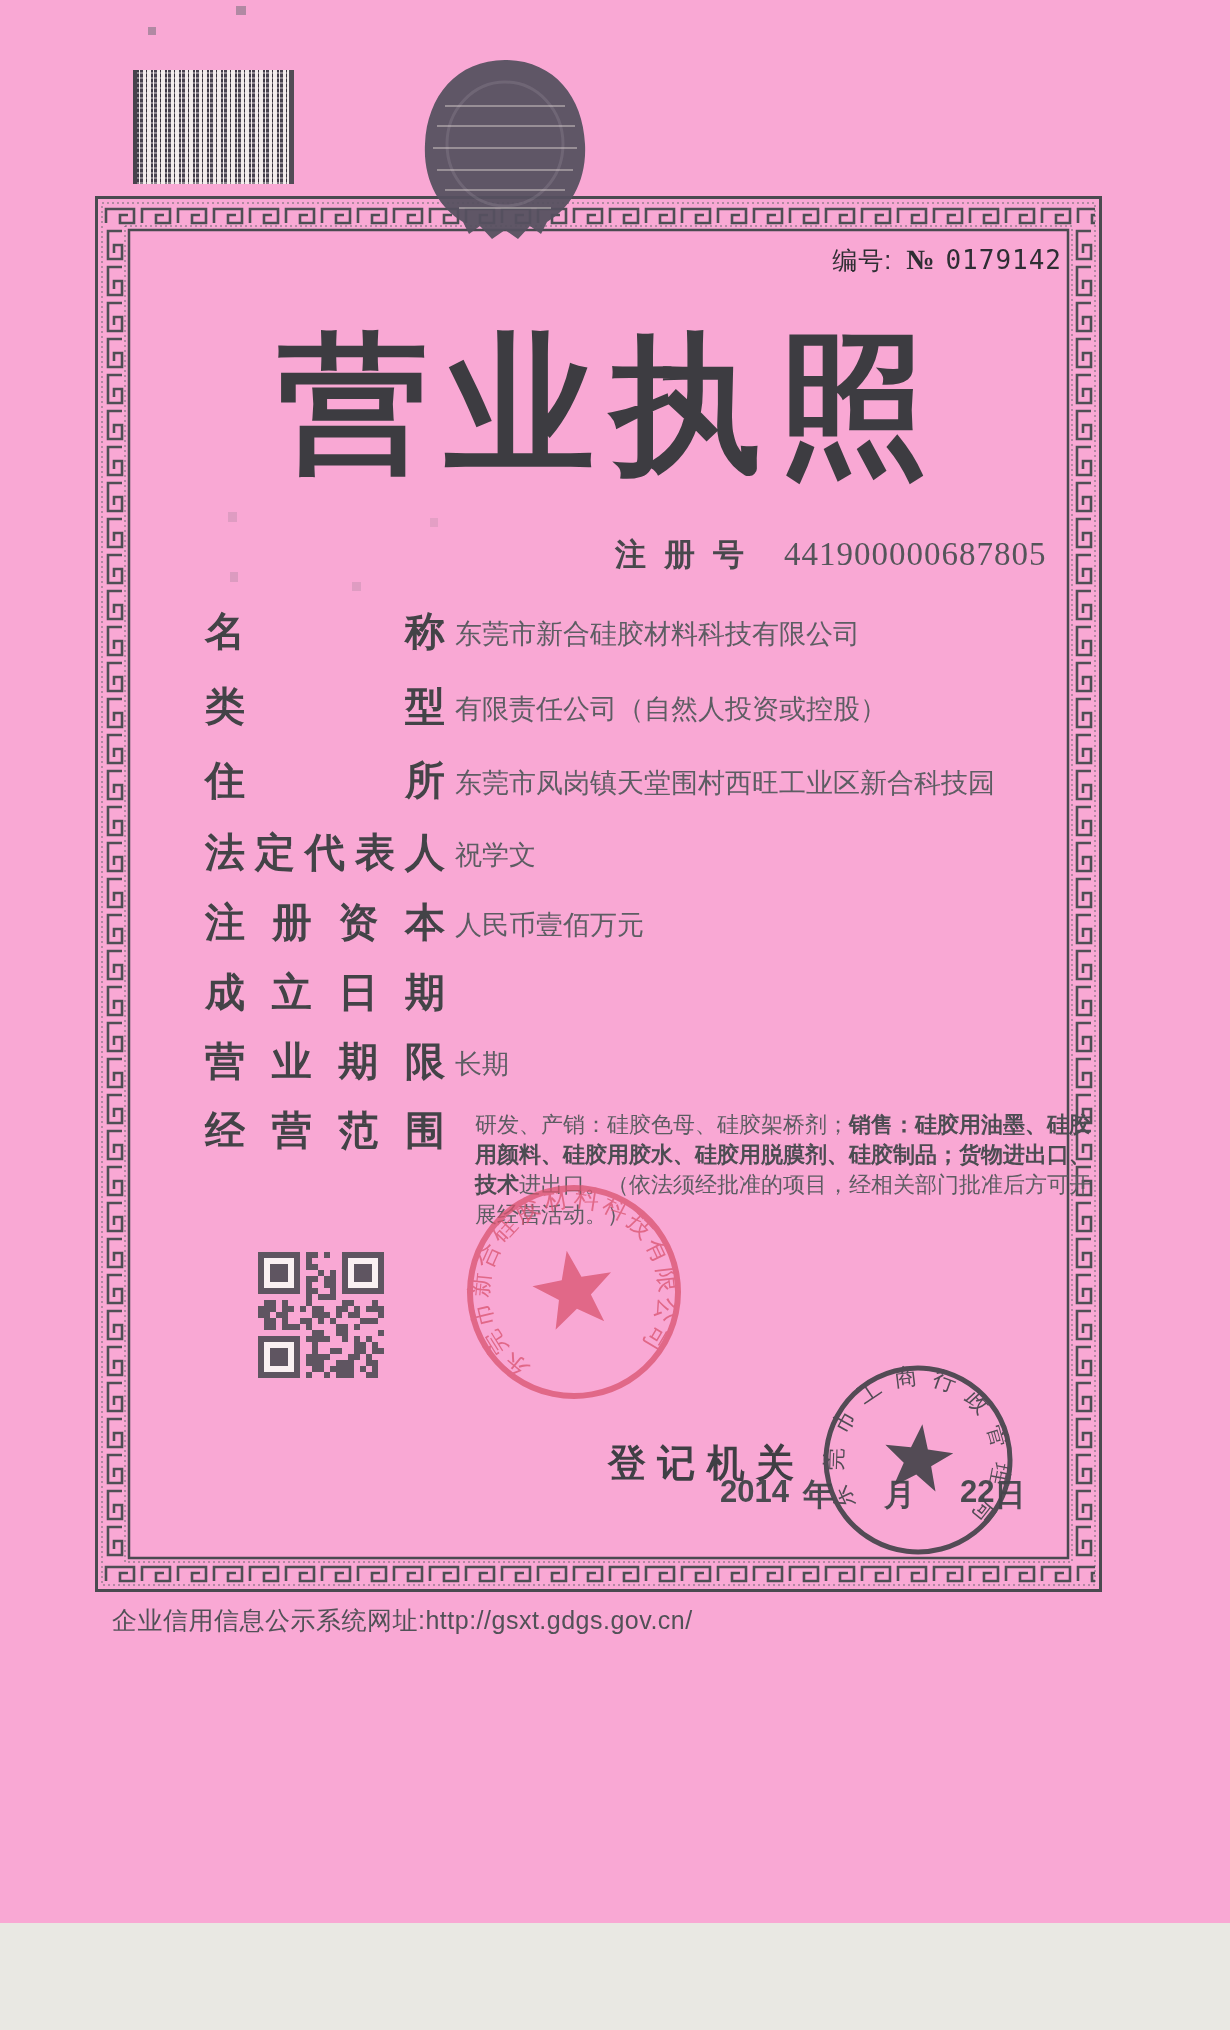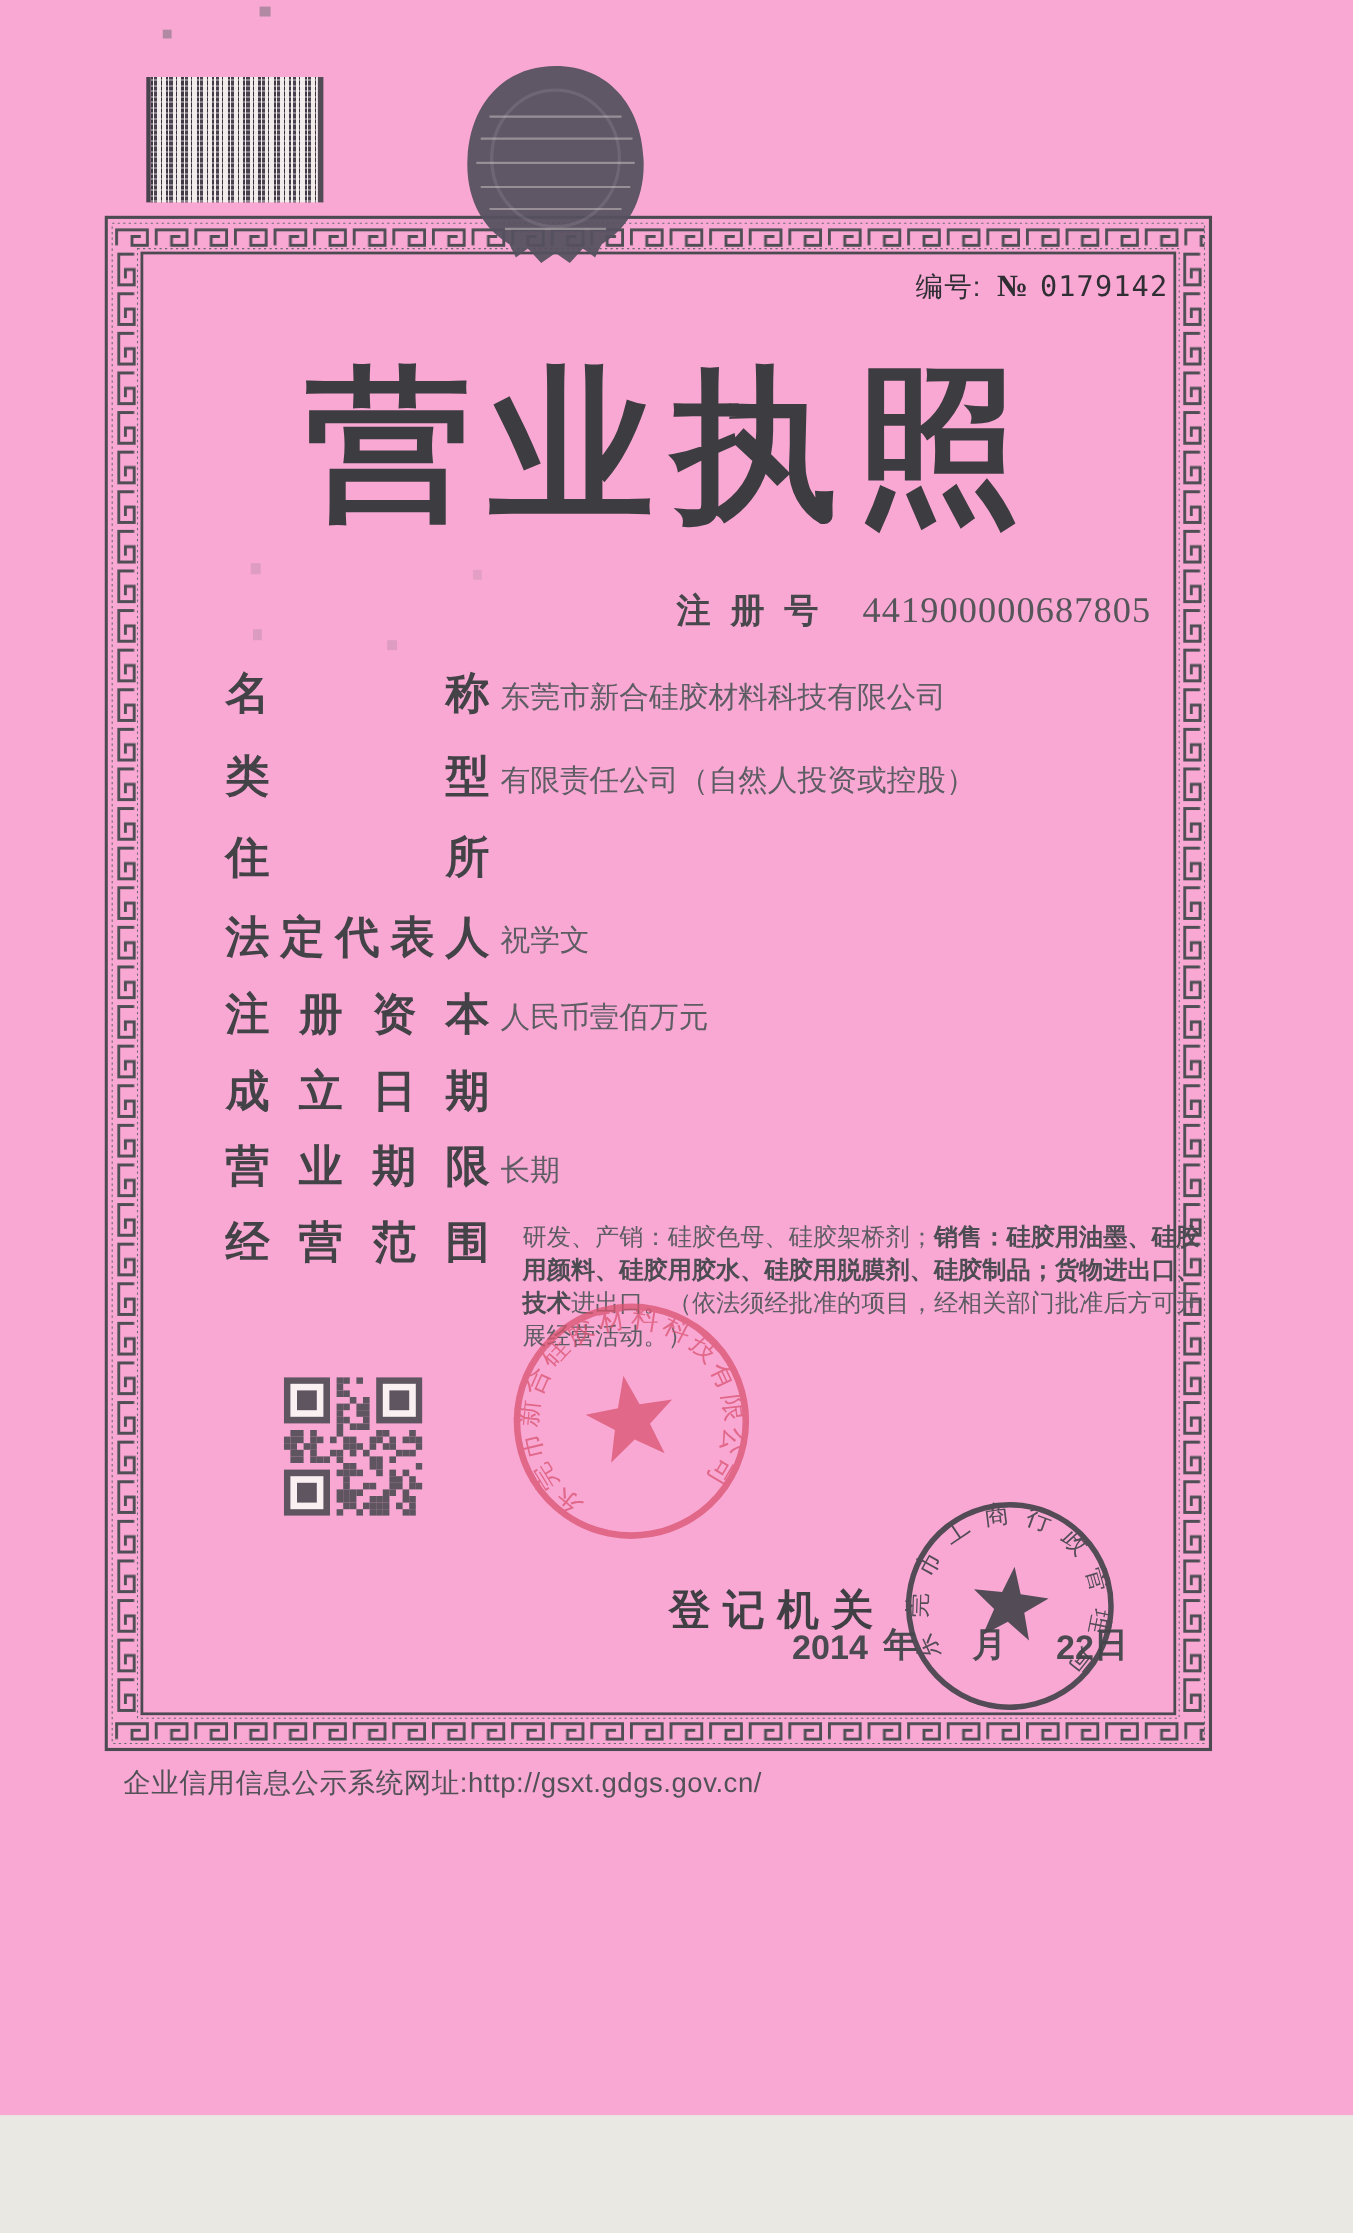--- a/index.html
+++ b/index.html
@@ -43,21 +43,21 @@
   .r5{top:898px}.r6{top:968px}.r7{top:1037px}.r8{top:1106px}
   .r8 .val{padding-top:4px;font-size:22px;line-height:30px;color:#5c5c62;margin-left:30px;}
   .r8 .val b{font-weight:bold;color:#4c4c52;}
   
   .qr{position:absolute;left:258px;top:1252px;z-index:3;opacity:.88;}
   .seal-red{position:absolute;left:458px;top:1176px;z-index:4;transform:rotate(-10deg);opacity:.75;}
   .seal-gov{position:absolute;left:818px;top:1360px;z-index:5;opacity:.92;transform:rotate(7deg);}
   
   .registrar{position:absolute;left:608px;top:1438px;width:186px;z-index:3;display:flex;
              justify-content:space-between;font-size:38px;font-weight:bold;color:#3f3f44;}
-  .date-line{position:absolute;left:720px;top:1474px;z-index:3;display:flex;align-items:flex-end;
+  .date-line{position:absolute;left:720px;top:1474px;z-index:3;display:flex;align-items:flex-start;
              font-size:31px;color:#4a4a50;font-weight:bold;}
   .date-line .du{margin-left:14px;}
   .date-line .g1{width:50px;}
   .date-line .g2{width:45px;}
   
   .footer-left{position:absolute;left:112px;top:1604px;font-size:25px;color:#515157;letter-spacing:.5px;}
   .footer-right{position:absolute;left:688px;top:1602px;width:418px;text-align:right;
                 font-size:20px;color:#46464c;letter-spacing:1px;}
 </style>
 </head>
@@ -147,20 +147,21 @@
       <span>型</span>
     </div>
     <div class="val">有限责任公司（自然人投资或控股）</div>
   </div>
 
   <div class="row r3">
     <div class="lbl">
       <span>住</span>
       <span>所</span>
     </div>
+    <div class="val">东莞市凤岗镇天堂围村西旺工业区新合科技园</div>
   </div>
 
   <div class="row r4">
     <div class="lbl">
       <span>法</span>
       <span>定</span>
       <span>代</span>
       <span>表</span>
       <span>人</span>
     </div>

